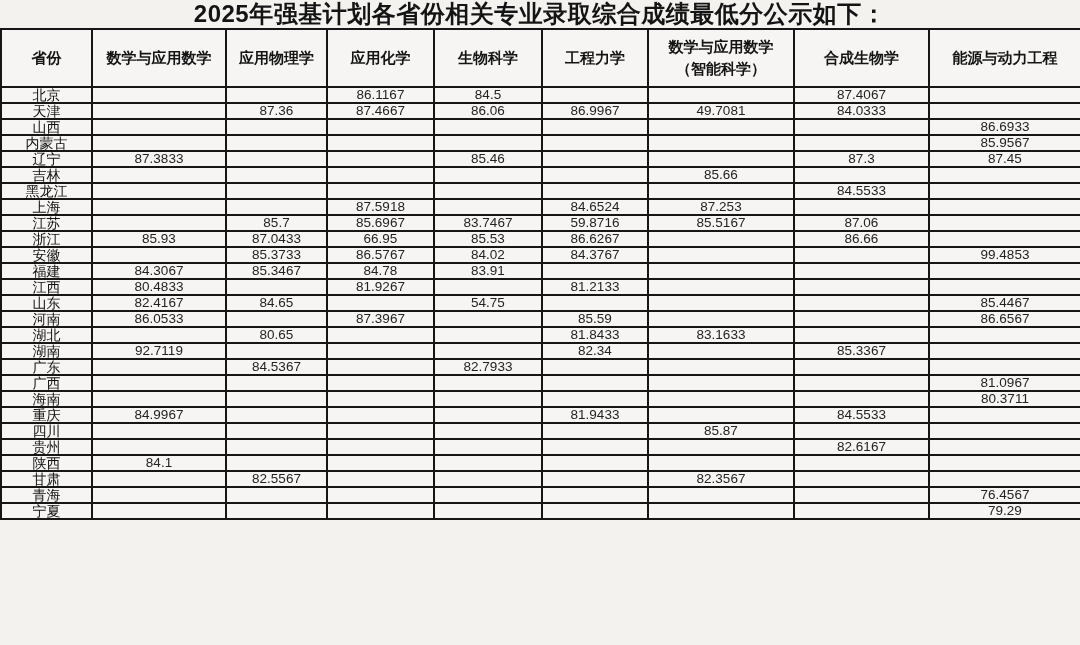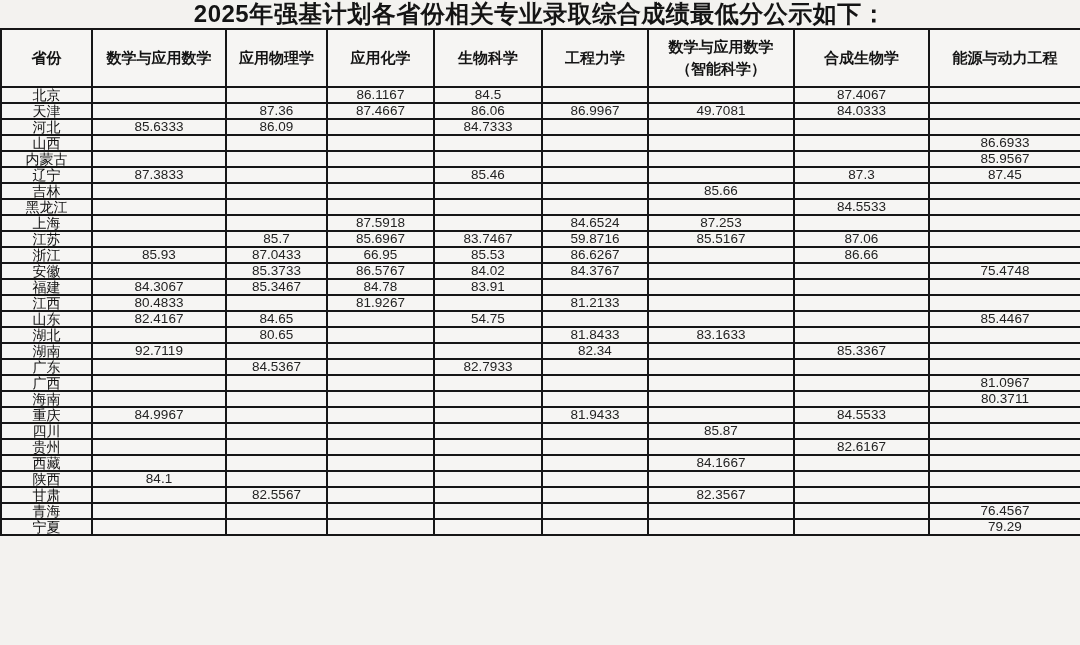--- a/index.html
+++ b/index.html
@@ -111,31 +111,20 @@
           <td></td>
           <td>87.36</td>
           <td>87.4667</td>
           <td>86.06</td>
           <td>86.9967</td>
           <td>49.7081</td>
           <td>84.0333</td>
           <td></td>
         </tr>
         <tr>
-          <td class="province">河北</td>
-          <td>85.6333</td>
-          <td>86.09</td>
-          <td></td>
-          <td>84.7333</td>
-          <td></td>
-          <td></td>
-          <td></td>
-          <td></td>
-        </tr>
-        <tr>
           <td class="province">山西</td>
           <td></td>
           <td></td>
           <td></td>
           <td></td>
           <td></td>
           <td></td>
           <td></td>
           <td>86.6933</td>
         </tr>
@@ -218,21 +207,21 @@
         </tr>
         <tr>
           <td class="province">安徽</td>
           <td></td>
           <td>85.3733</td>
           <td>86.5767</td>
           <td>84.02</td>
           <td>84.3767</td>
           <td></td>
           <td></td>
-          <td>75.4748</td>
+          <td>99.4853</td>
         </tr>
         <tr>
           <td class="province">福建</td>
           <td>84.3067</td>
           <td>85.3467</td>
           <td>84.78</td>
           <td>83.91</td>
           <td></td>
           <td></td>
           <td></td>
@@ -254,20 +243,31 @@
           <td>82.4167</td>
           <td>84.65</td>
           <td></td>
           <td>54.75</td>
           <td></td>
           <td></td>
           <td></td>
           <td>85.4467</td>
         </tr>
         <tr>
+          <td class="province">河南</td>
+          <td>86.0533</td>
+          <td></td>
+          <td>87.3967</td>
+          <td></td>
+          <td>85.59</td>
+          <td></td>
+          <td></td>
+          <td>86.6567</td>
+        </tr>
+        <tr>
           <td class="province">湖北</td>
           <td></td>
           <td>80.65</td>
           <td></td>
           <td></td>
           <td>81.8433</td>
           <td>83.1633</td>
           <td></td>
           <td></td>
         </tr>
@@ -339,31 +339,20 @@
         </tr>
         <tr>
           <td class="province">贵州</td>
           <td></td>
           <td></td>
           <td></td>
           <td></td>
           <td></td>
           <td></td>
           <td>82.6167</td>
-          <td></td>
-        </tr>
-        <tr>
-          <td class="province">西藏</td>
-          <td></td>
-          <td></td>
-          <td></td>
-          <td></td>
-          <td></td>
-          <td>84.1667</td>
-          <td></td>
           <td></td>
         </tr>
         <tr>
           <td class="province">陕西</td>
           <td>84.1</td>
           <td></td>
           <td></td>
           <td></td>
           <td></td>
           <td></td>

